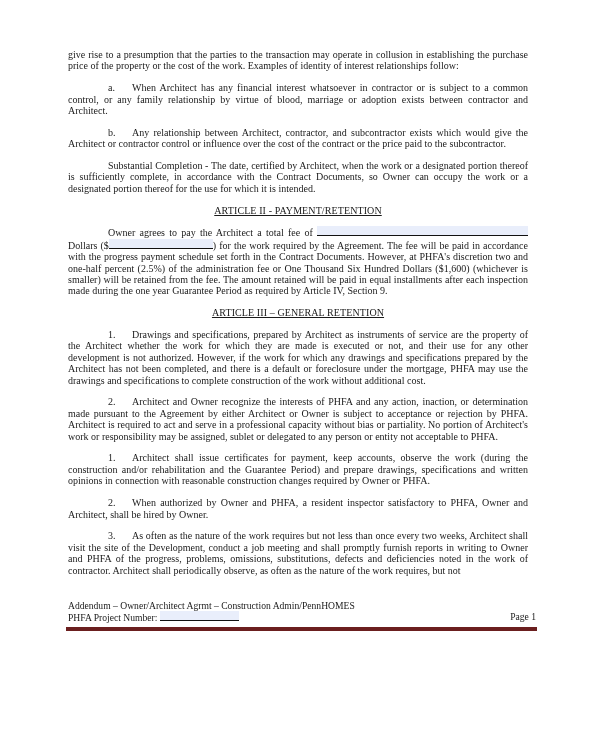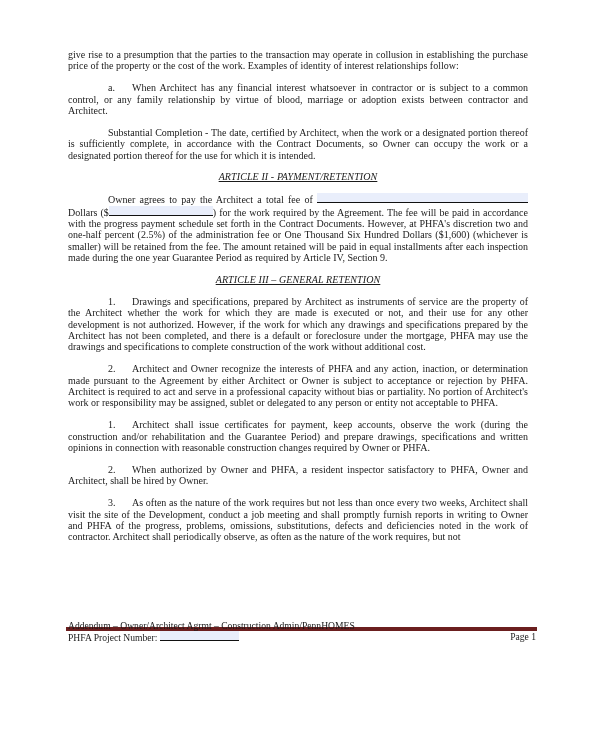--- a/index.html
+++ b/index.html
@@ -4,44 +4,47 @@
 <style>
   html, body { margin: 0; padding: 0; background: #ffffff; }
   body { width: 600px; height: 730px; overflow: hidden; position: relative;
          font-family: "Liberation Serif", serif; color: #1a1a1a; }
   .page { position: absolute; left: 0; top: 0; width: 600px; height: 730px; background: #fff; }
   .content { position: absolute; left: 68px; top: 49px; width: 460px;
              font-size: 10px; line-height: 11.4px; text-align: justify; }
   p { margin: 0 0 10.4px 0; }
   .ind { text-indent: 40px; }
   .num { display: inline-block; width: 24px; text-indent: 0; }
-  .heading { text-align: center; text-decoration: underline; margin: 0 0 10.4px 0; letter-spacing: 0.1px; font-style: italic; }
+  .heading { text-align: center; text-decoration: underline; margin: 0 0 10.4px 0; letter-spacing: 0.1px; }
   .u { }
   .field { display: inline-block; background: #e9eefb; border-bottom: 1px solid #111; height: 9px; vertical-align: baseline; }
   .f-fee { width: 211px; }
   .f-dollars { width: 104px; }
   .footer-rule { position: absolute; left: 66px; top: 627px; width: 471px; height: 4px; background: #6b1f1f; }
-  .footer { position: absolute; left: 68px; top: 620px; width: 468px; font-size: 9.6px; line-height: 11px; }
+  .footer { position: absolute; left: 68px; top: 600px; width: 468px; font-size: 9.6px; line-height: 11px; }
   .footer .row { position: relative; height: 11px; }
   .f-proj { width: 221px; }
   .f-projnum { width: 79px; }
   .page-num { position: absolute; right: 0; top: 0; }
 </style>
 </head>
 <body>
 
 <div class="page">
   <div class="content">
 
     <p>give rise to a presumption that the parties to the transaction may operate in collusion in establishing the purchase price of the property or the cost of the work.  Examples of identity of interest relationships follow:</p>
 
     <p class="ind">
       <span class="num">a.</span><span>When Architect has any financial interest whatsoever in contractor or is subject to a common control, or any family relationship by virtue of blood, marriage or adoption exists between contractor and Architect.</span>
     </p>
 
+    <p class="ind">
+      <span class="num">b.</span><span>Any relationship between Architect, contractor, and subcontractor exists which would give the Architect or contractor control or influence over the cost of the contract or the price paid to the subcontractor.</span>
+    </p>
 
     <p class="ind">
       <span class="u">Substantial Completion</span><span> - The date, certified by Architect, when the work or a designated portion thereof is sufficiently complete, in accordance with the Contract Documents, so Owner can occupy the work or a designated portion thereof for the use for which it is intended.</span>
     </p>
 
     <div class="heading">ARTICLE II - PAYMENT/RETENTION</div>
 
     <p class="ind">
       <span>Owner agrees to pay the Architect a total fee of </span><span class="field f-fee"></span>
       <span>Dollars ($</span><span class="field f-dollars"></span><span>) for the work required by the Agreement.  The fee will be paid in accordance with the progress payment schedule set forth in the Contract Documents.  However, at PHFA's discretion two and one-half percent (2.5%) of the administration fee or One Thousand Six Hundred Dollars ($1,600) (whichever is smaller) will be retained from the fee.  The amount retained will be paid in equal installments after each inspection made during the one year Guarantee Period as required by Article IV, Section 9.</span>

